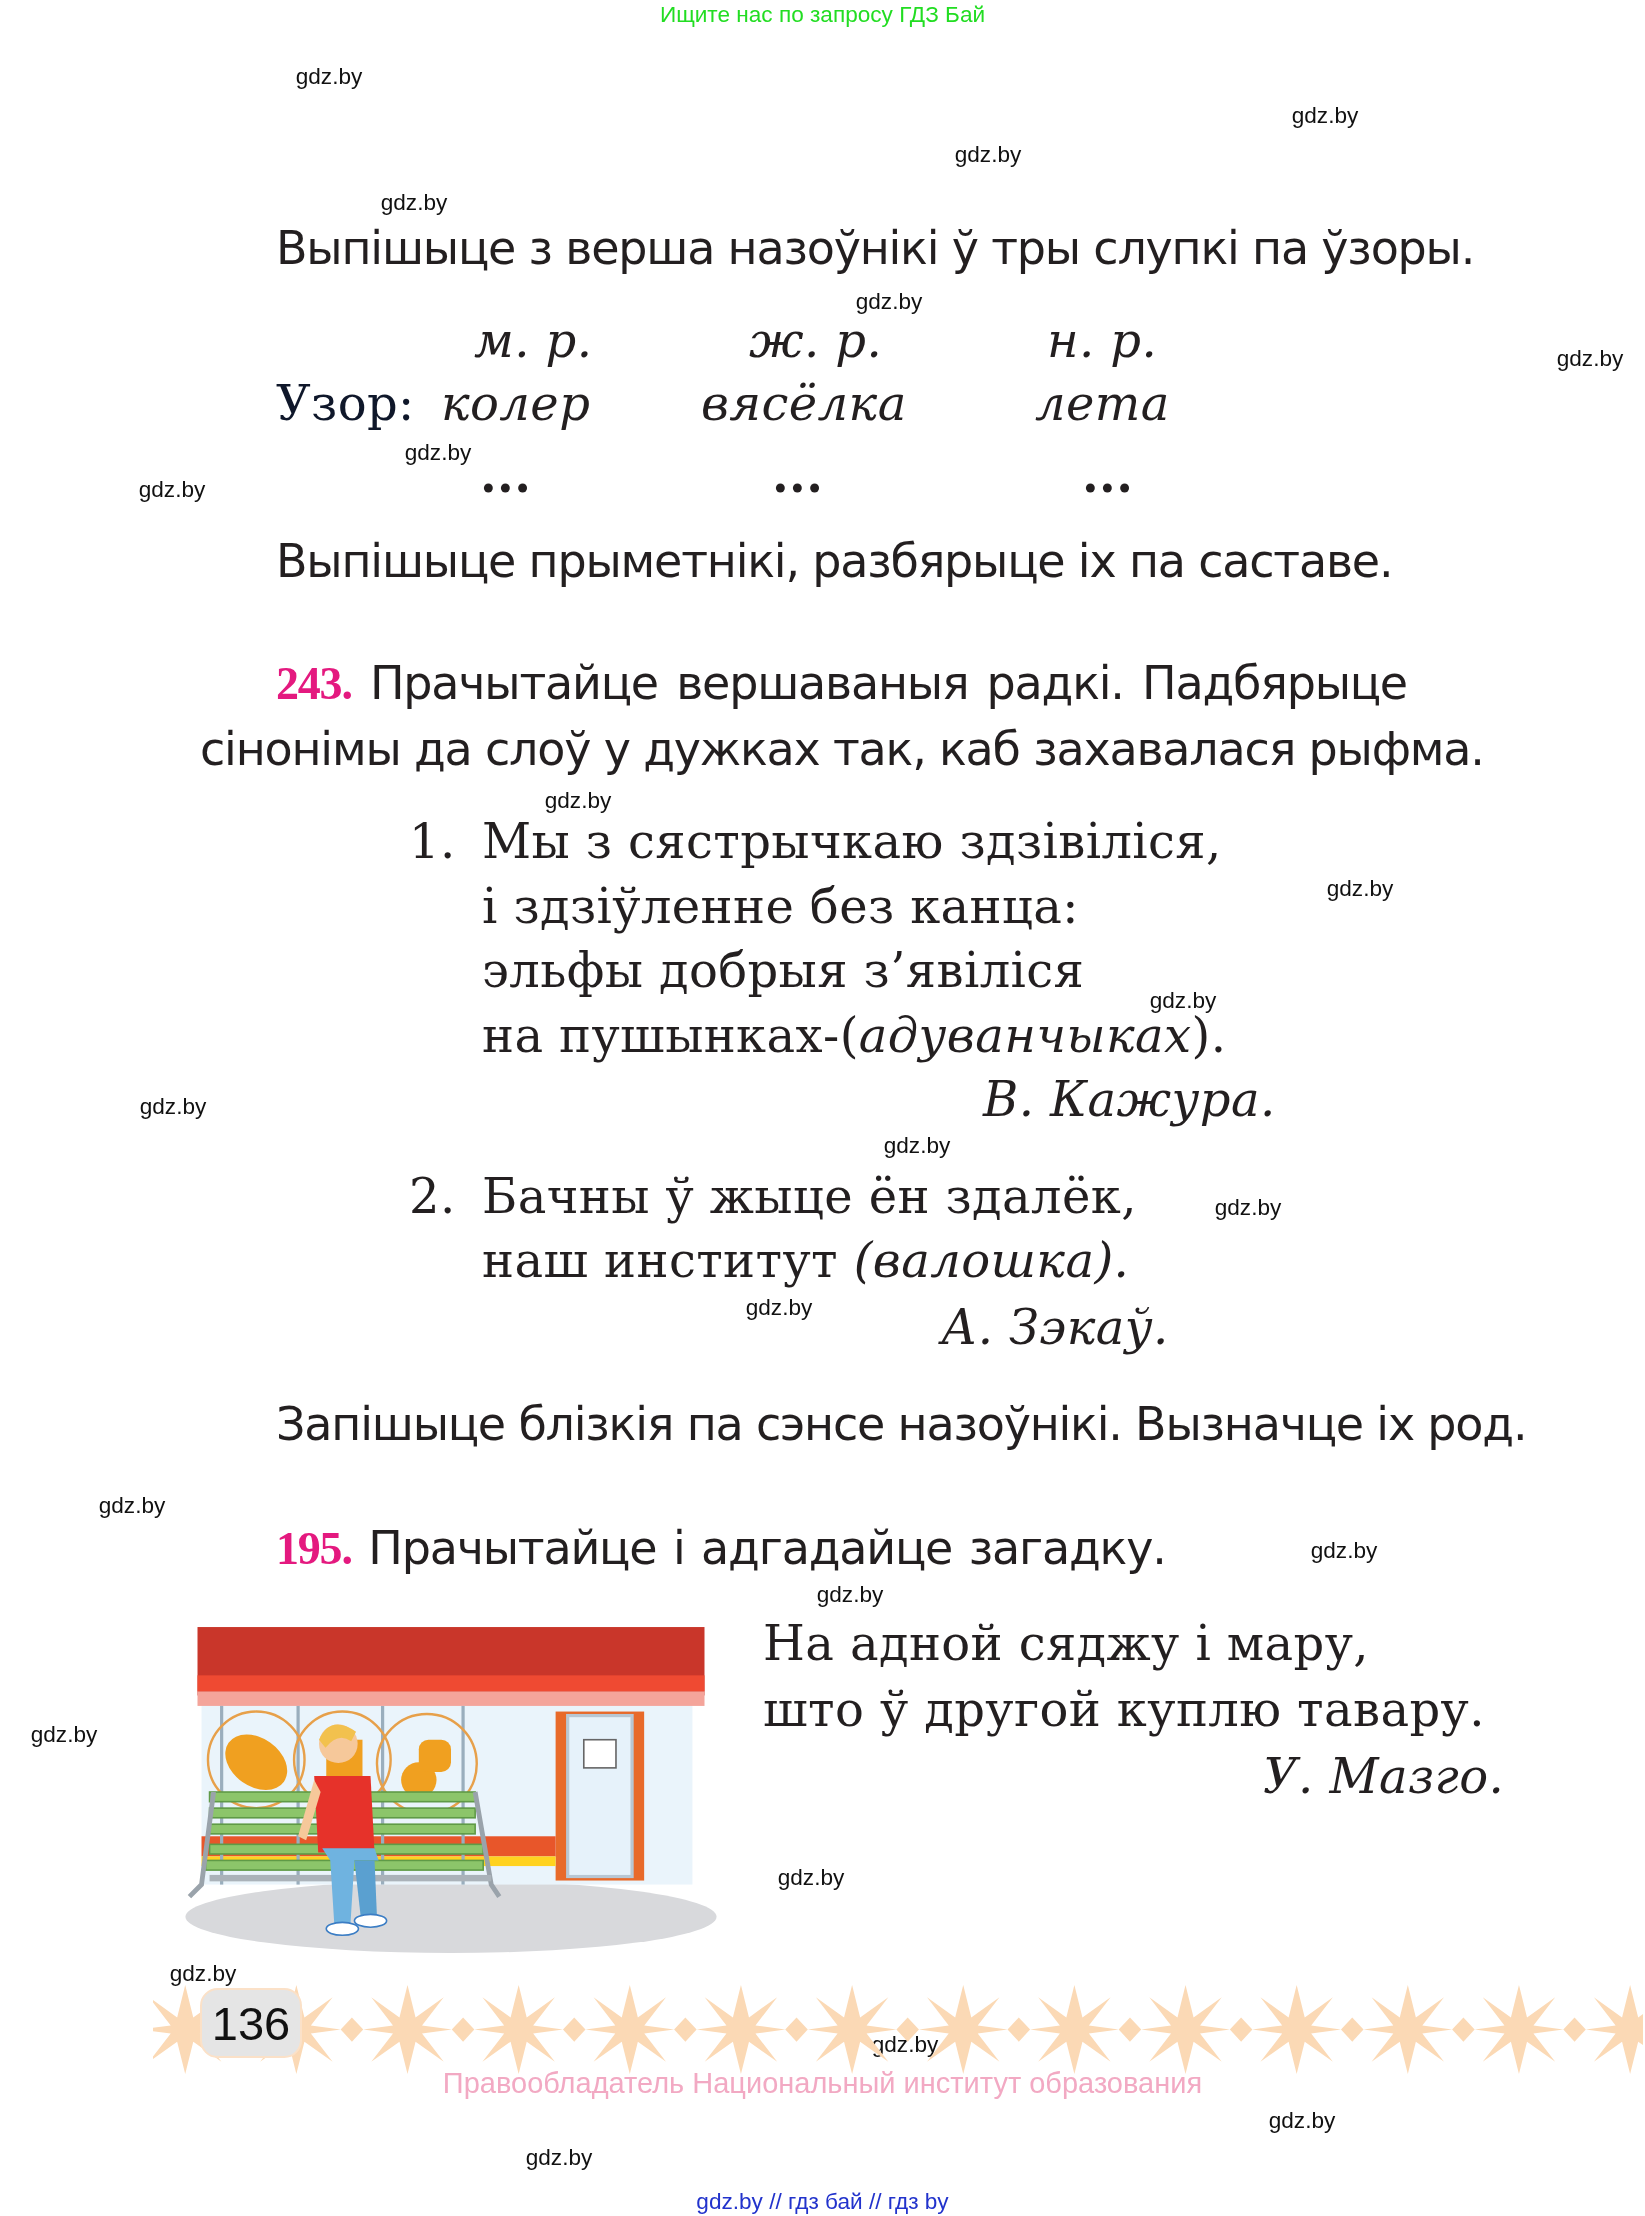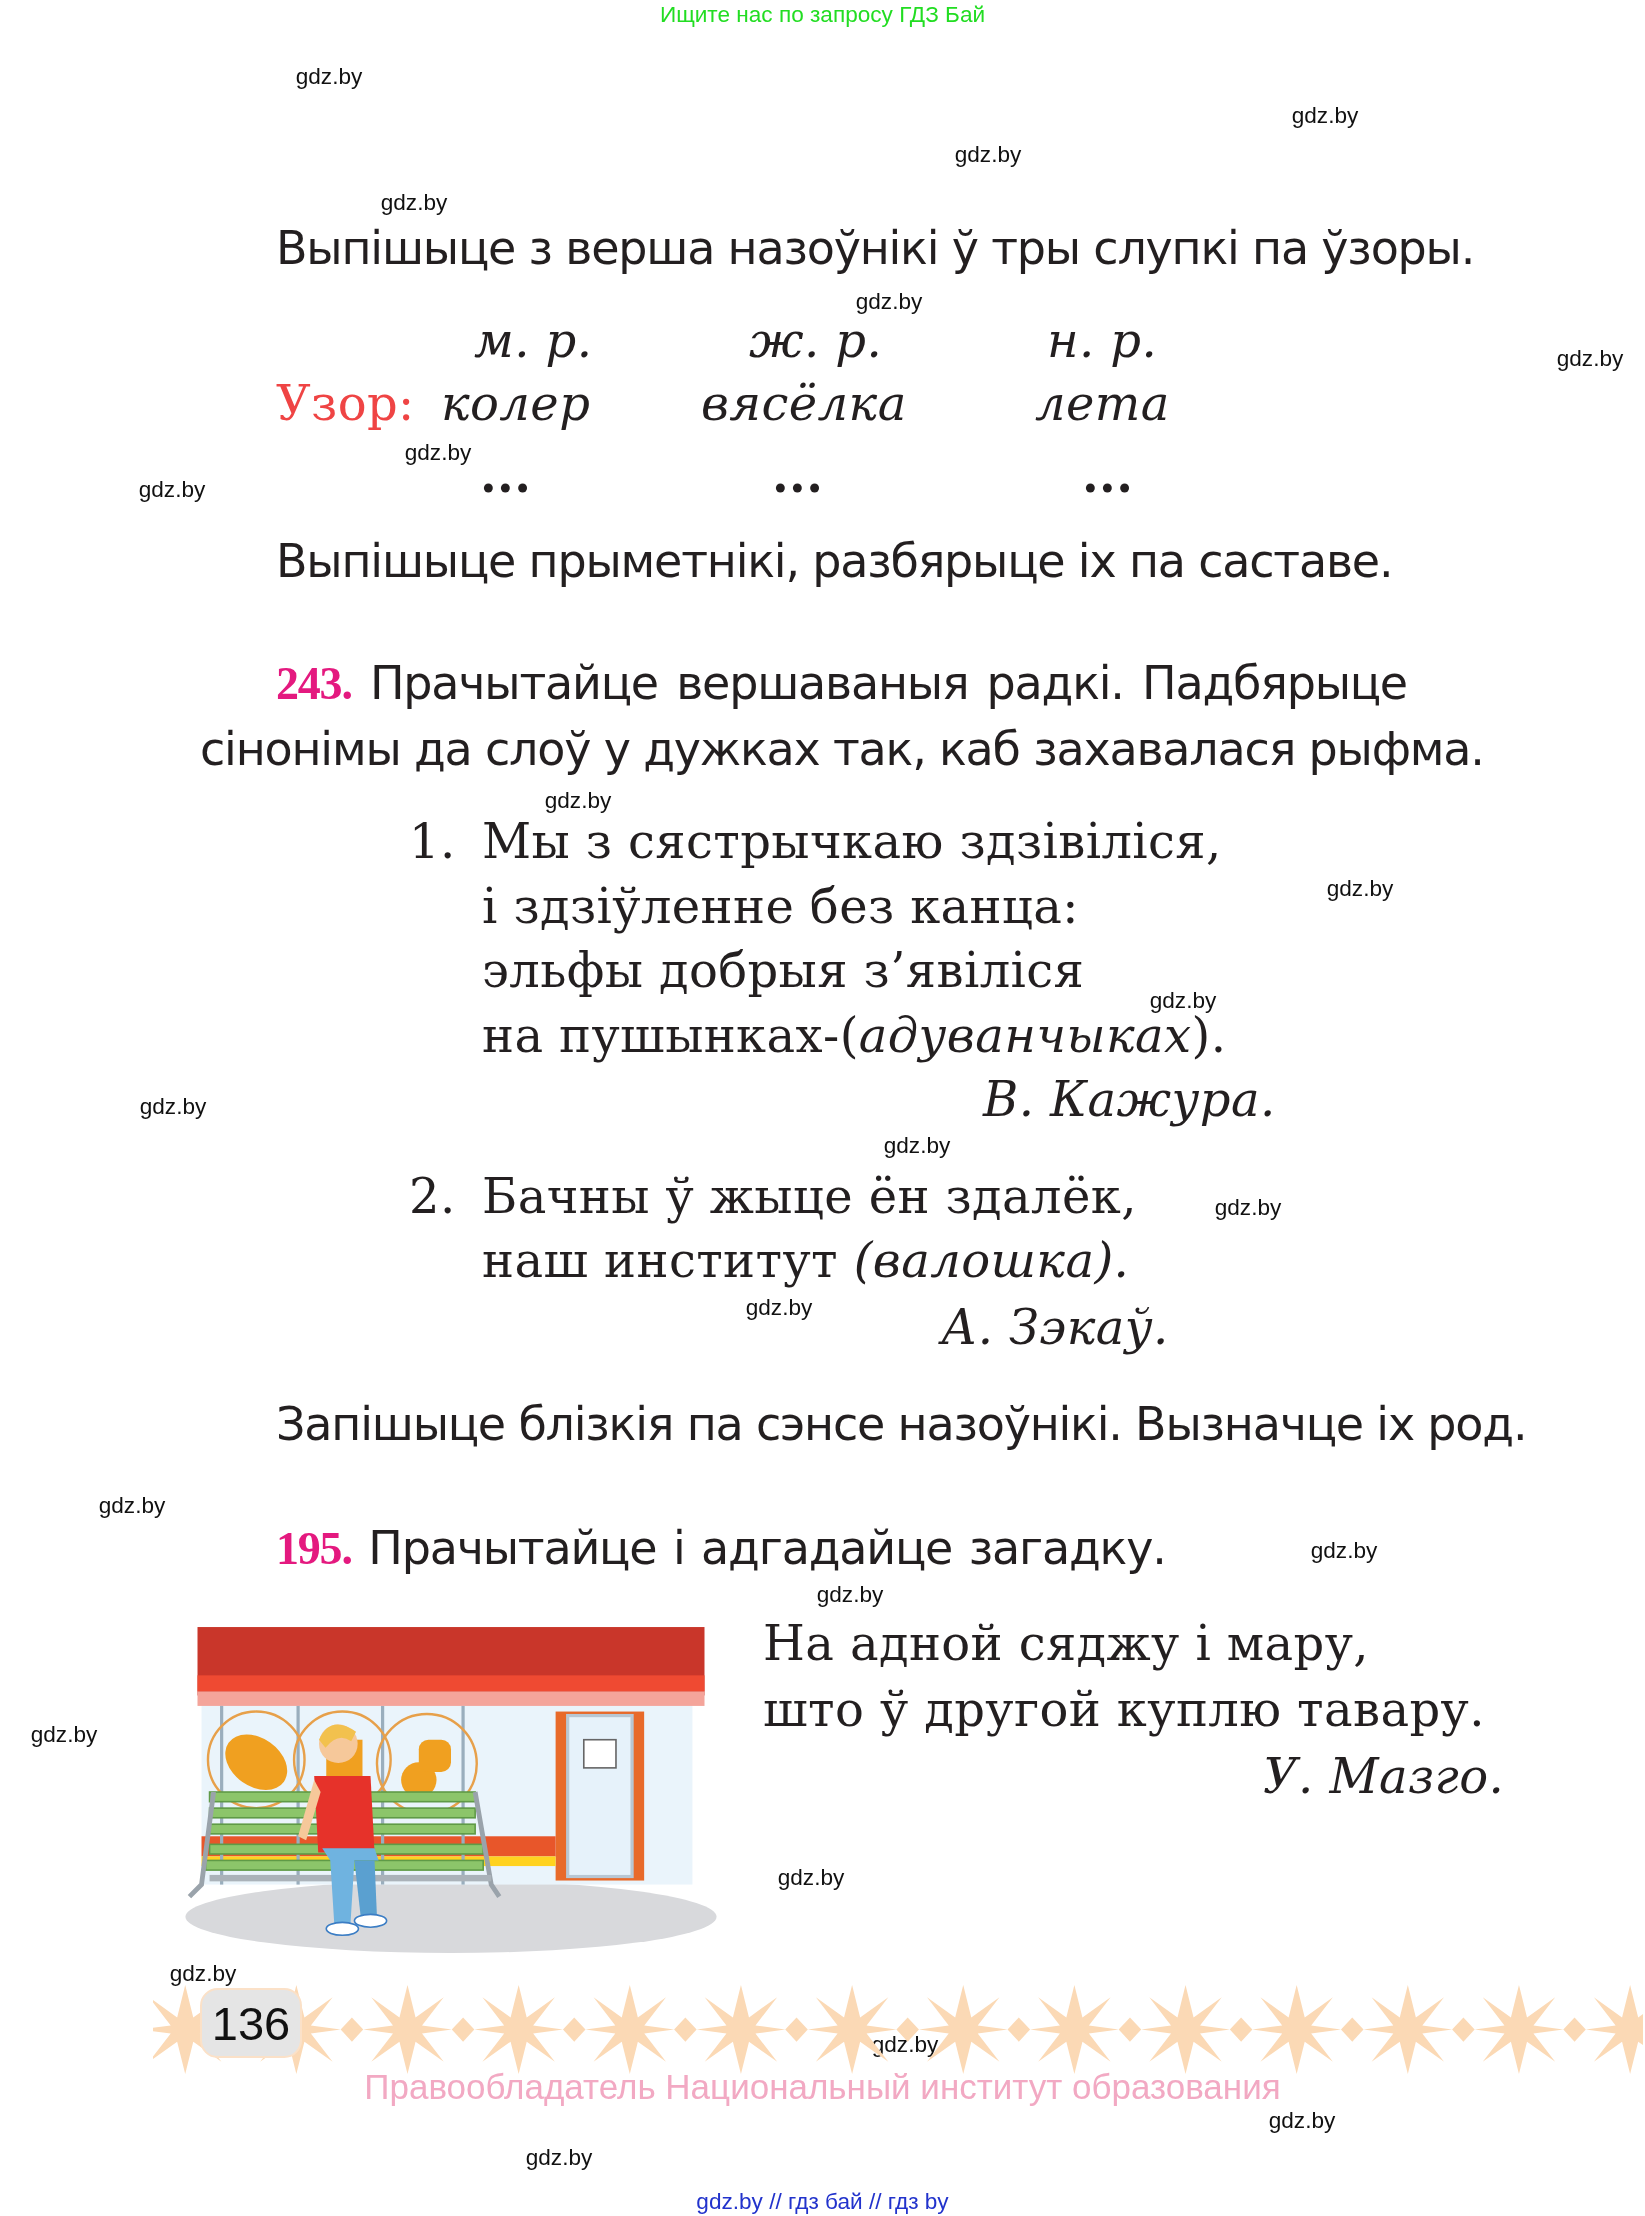--- a/index.html
+++ b/index.html
@@ -5,28 +5,28 @@
   html, body { margin:0; padding:0; }
   body { width:1645px; height:2216px; position:relative; background:#ffffff; overflow:hidden;
          font-family:"DejaVu Sans", sans-serif; color:#231f20; }
   .abs { position:absolute; white-space:nowrap; }
   .banner { top:1.6px; left:0; width:1645px; text-align:center; color:#22dd22;
             font-family:"Liberation Sans", sans-serif; font-size:22.6px; }
   .wm { font-family:"Liberation Sans", sans-serif; font-size:22.6px; color:#111; transform:translate(-50%,-50%); }
   .sans { font-family:"DejaVu Sans", sans-serif; font-size:46px; color:#231f20; letter-spacing:-1.2px; }
   .serif { font-family:"DejaVu Serif", serif; font-size:48px; color:#231f20; letter-spacing:0.4px; }
   .it { font-style:italic; }
-  .green { color:#ef4444; font-family:"DejaVu Serif", serif; }
+  .green { color:#0f172a; font-family:"DejaVu Serif", serif; }
   .num { color:#e4197f; font-weight:bold; font-family:Liberation Serif, serif; }
   .ornament { position:absolute; left:153px; top:1981px; width:1490px; height:97px; }
   .pagebox { position:absolute; left:200px; top:1988px; width:98px; height:66px; border:2.4px solid #fbe1c8;
              border-radius:17.7px; background:#e5e5e5; display:flex; align-items:center; justify-content:center;
              font-family:"Liberation Sans", sans-serif; font-size:47px; color:#111; }
   .rights { top:2067px; left:0; width:1645px; text-align:center; font-family:"Liberation Sans", sans-serif;
-            font-size:35px; color:#f2a9c3; }
+            font-size:29px; color:#f2a9c3; }
   .footer { top:2189px; left:0; width:1645px; text-align:center; font-family:"Liberation Sans", sans-serif;
             font-size:22.6px; color:#2233cc; }
   .illus { position:absolute; left:177px; top:1619px; width:548px; height:338px; }
 </style>
 </head>
 <body>
 
 <div class="abs banner">Ищите нас по запросу ГДЗ Бай</div>
 
 <div id="wm-layer">

